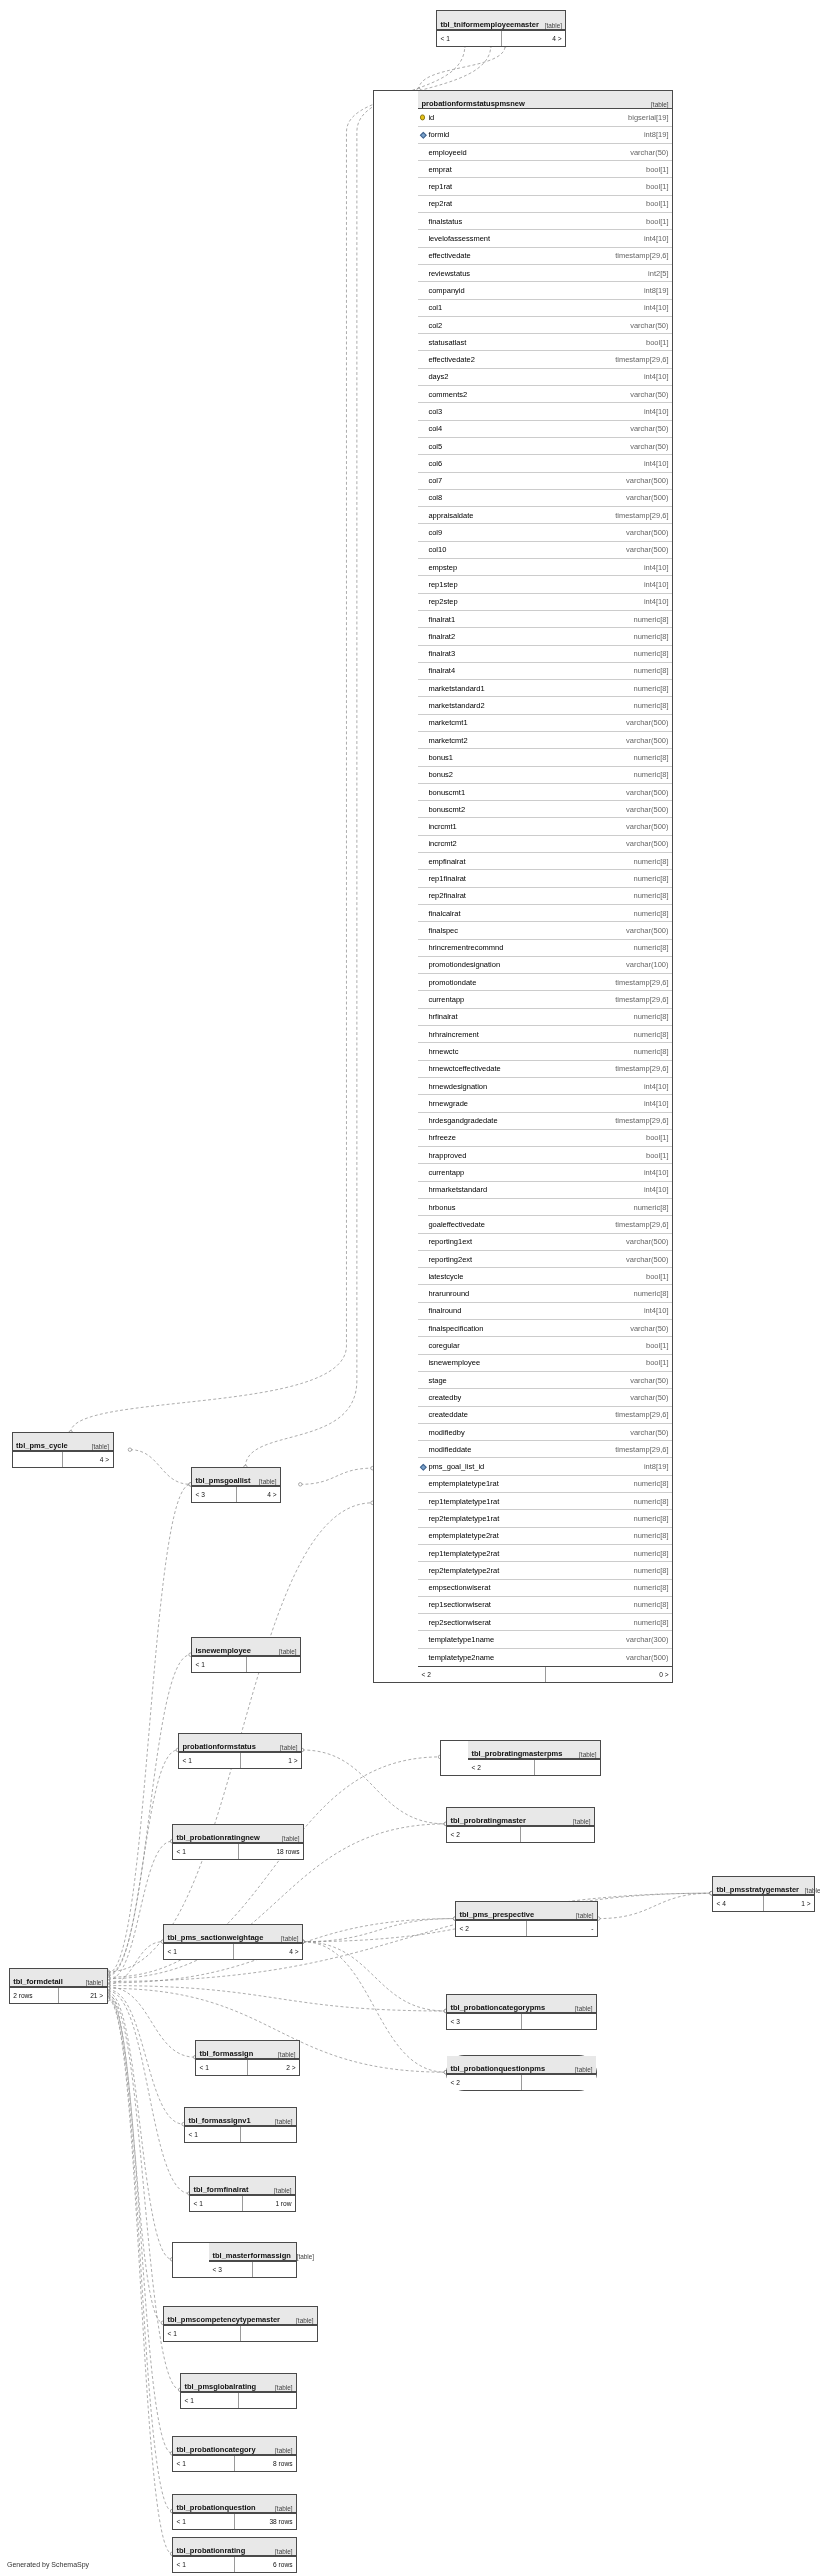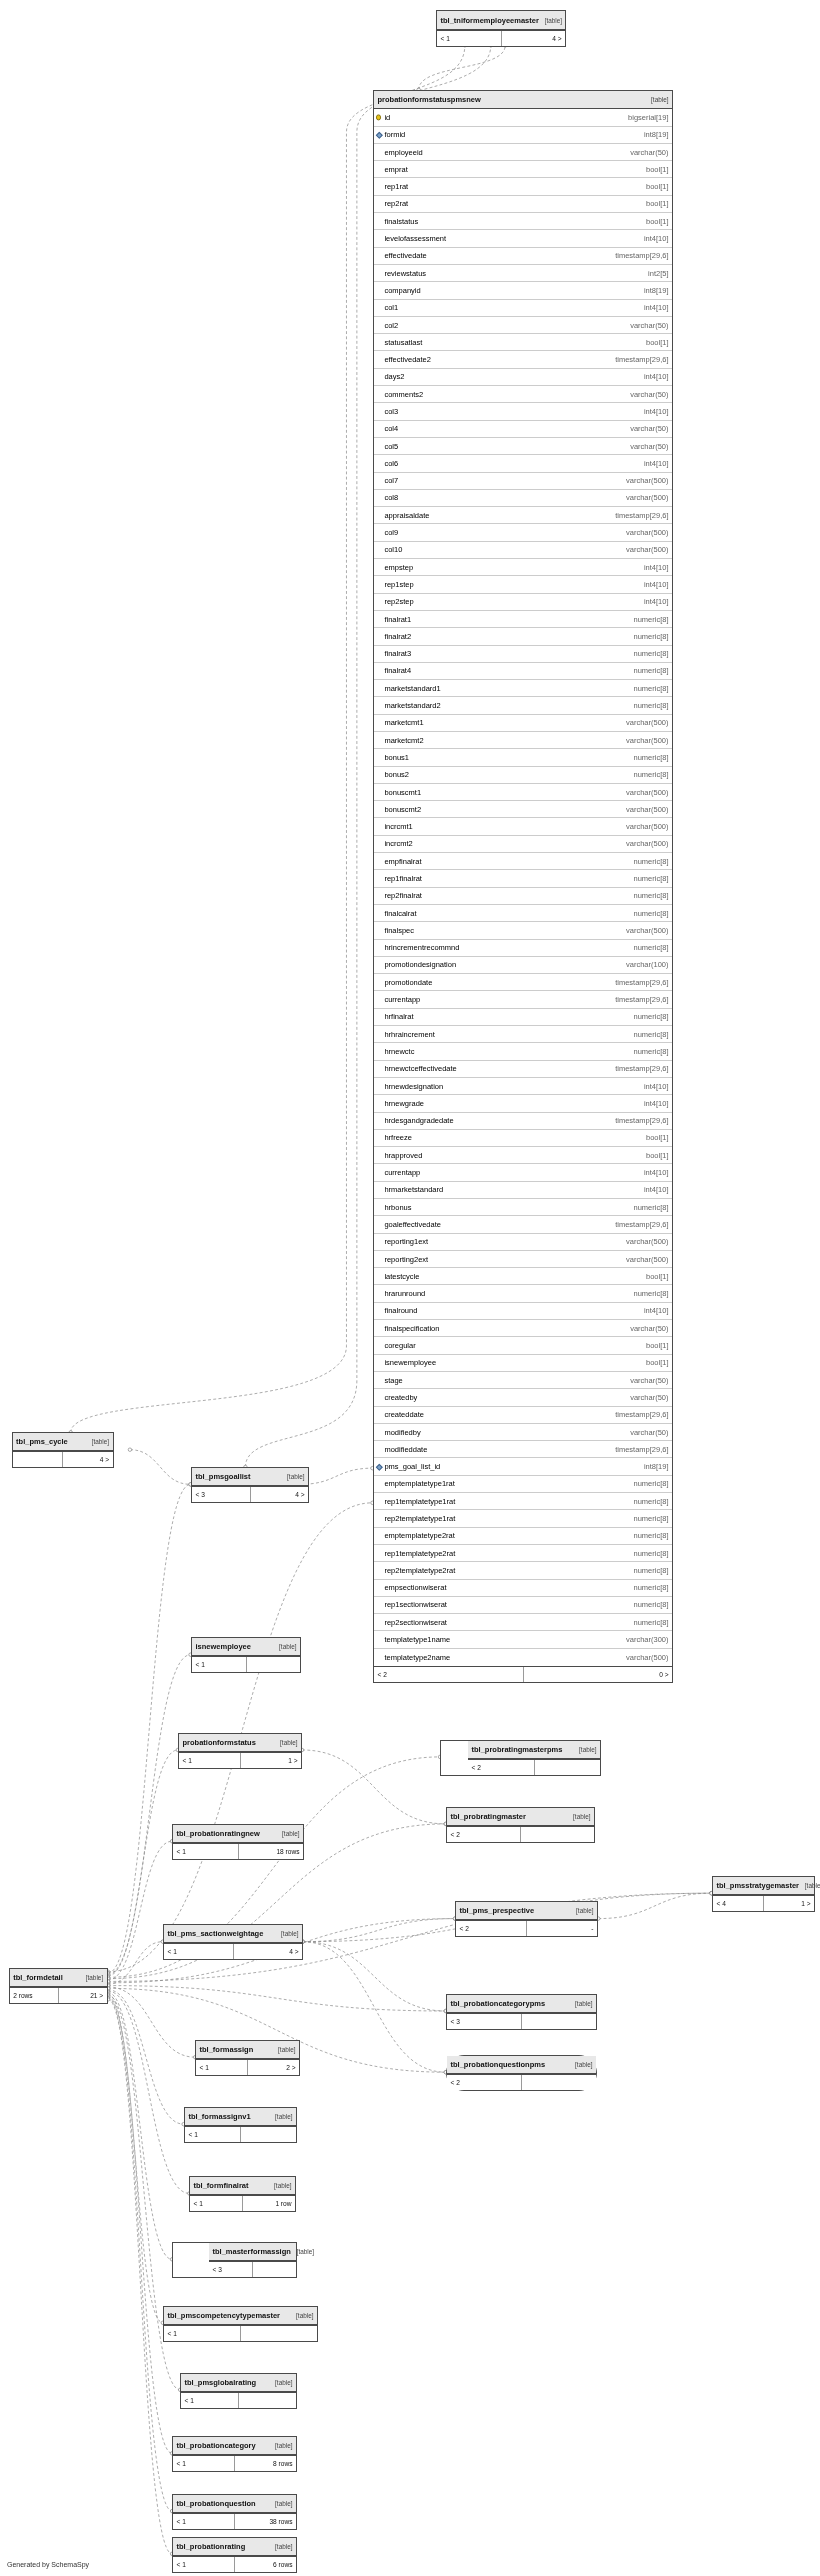--- a/index.html
+++ b/index.html
@@ -6,21 +6,21 @@
   #canvas{
     position:relative;width:820px;height:2576px;background:#ffffff;
     font-family:"Liberation Sans",sans-serif;overflow:hidden;
   }
   #edges{position:absolute;left:0;top:0;z-index:0;}
   .tbl{
     position:absolute;z-index:1;background:#fff;border:0.9px solid #4a4a4a;
     font-size:7.5px;color:#111;box-sizing:border-box;
   }
   .tbl-h{
-    display:flex;justify-content:space-between;align-items:center;gap:5.8px;
+    display:flex;justify-content:space-between;align-items:flex-end;gap:5.8px;
     background:#e8e8e8;border-bottom:0.9px solid #4a4a4a;
     padding:0 3.5px;height:17.3px;font-weight:bold;white-space:nowrap;cursor:pointer;
   }
   .tbl-h .badge{font-weight:normal;color:#444;font-size:6.4px;}
   .r{
     display:flex;justify-content:space-between;align-items:center;
     height:17.3px;box-sizing:border-box;border-bottom:0.6px solid #cccccc;
     padding:0 3.5px 0 10.4px;position:relative;white-space:nowrap;
   }
   .r:last-child{border-bottom:none;}
@@ -149,21 +149,21 @@
 <div class="tbl" style="left: 436px; top: 10.4px; width: 130px;">
       <div class="tbl-h">
         <span>tbl_tniformemployeemaster</span>
         <span class="badge">[table]</span>
       </div>
       <div class="tbl-f">
         <div class="fc">&lt; 1</div>
         <div class="fc right">4 &gt;</div>
       </div>
     </div>
-    <div class="tbl" style="left: 373px; top: 90px; width: 300px;">
+    <div class="tbl" style="left: 373px; top: 90px; width: 300px; padding-left: 44px;">
       <div class="tbl-h">
         <span>probationformstatuspmsnew</span>
         <span class="badge">[table]</span>
       </div>
       <div>
         <div class="r">
           <span class="keyicon"></span>
           <span class="cn">id</span>
           <span class="ct">bigserial[19]</span>
         </div>
@@ -534,21 +534,21 @@
     <div class="tbl" style="left: 11.6px; top: 1432px; width: 102px;">
       <div class="tbl-h">
         <span>tbl_pms_cycle</span>
         <span class="badge">[table]</span>
       </div>
       <div class="tbl-f">
         <div class="fc"></div>
         <div class="fc right">4 &gt;</div>
       </div>
     </div>
-    <div class="tbl" style="left: 191px; top: 1467px; width: 118px;">
+    <div class="tbl" style="left: 191px; top: 1467px; width: 90px;">
       <div class="tbl-h">
         <span>tbl_pmsgoallist</span>
         <span class="badge">[table]</span>
       </div>
       <div class="tbl-f">
         <div class="fc">&lt; 3</div>
         <div class="fc right">4 &gt;</div>
       </div>
     </div>
     <div class="tbl" style="left: 191px; top: 1637px; width: 110px;">

